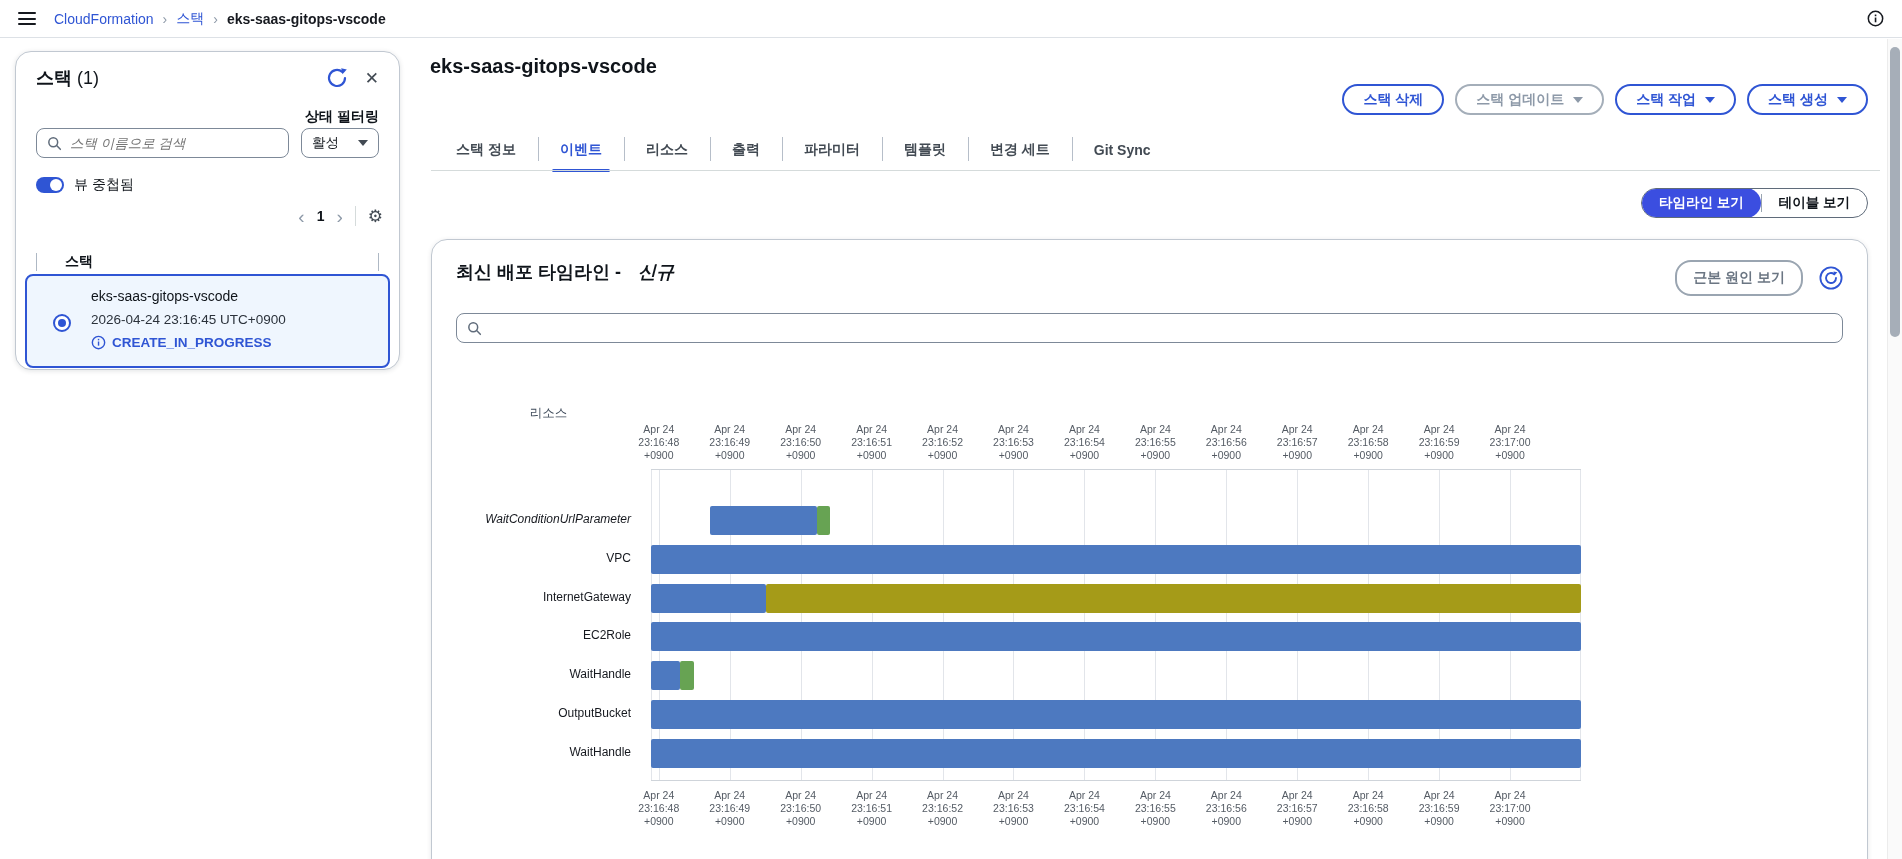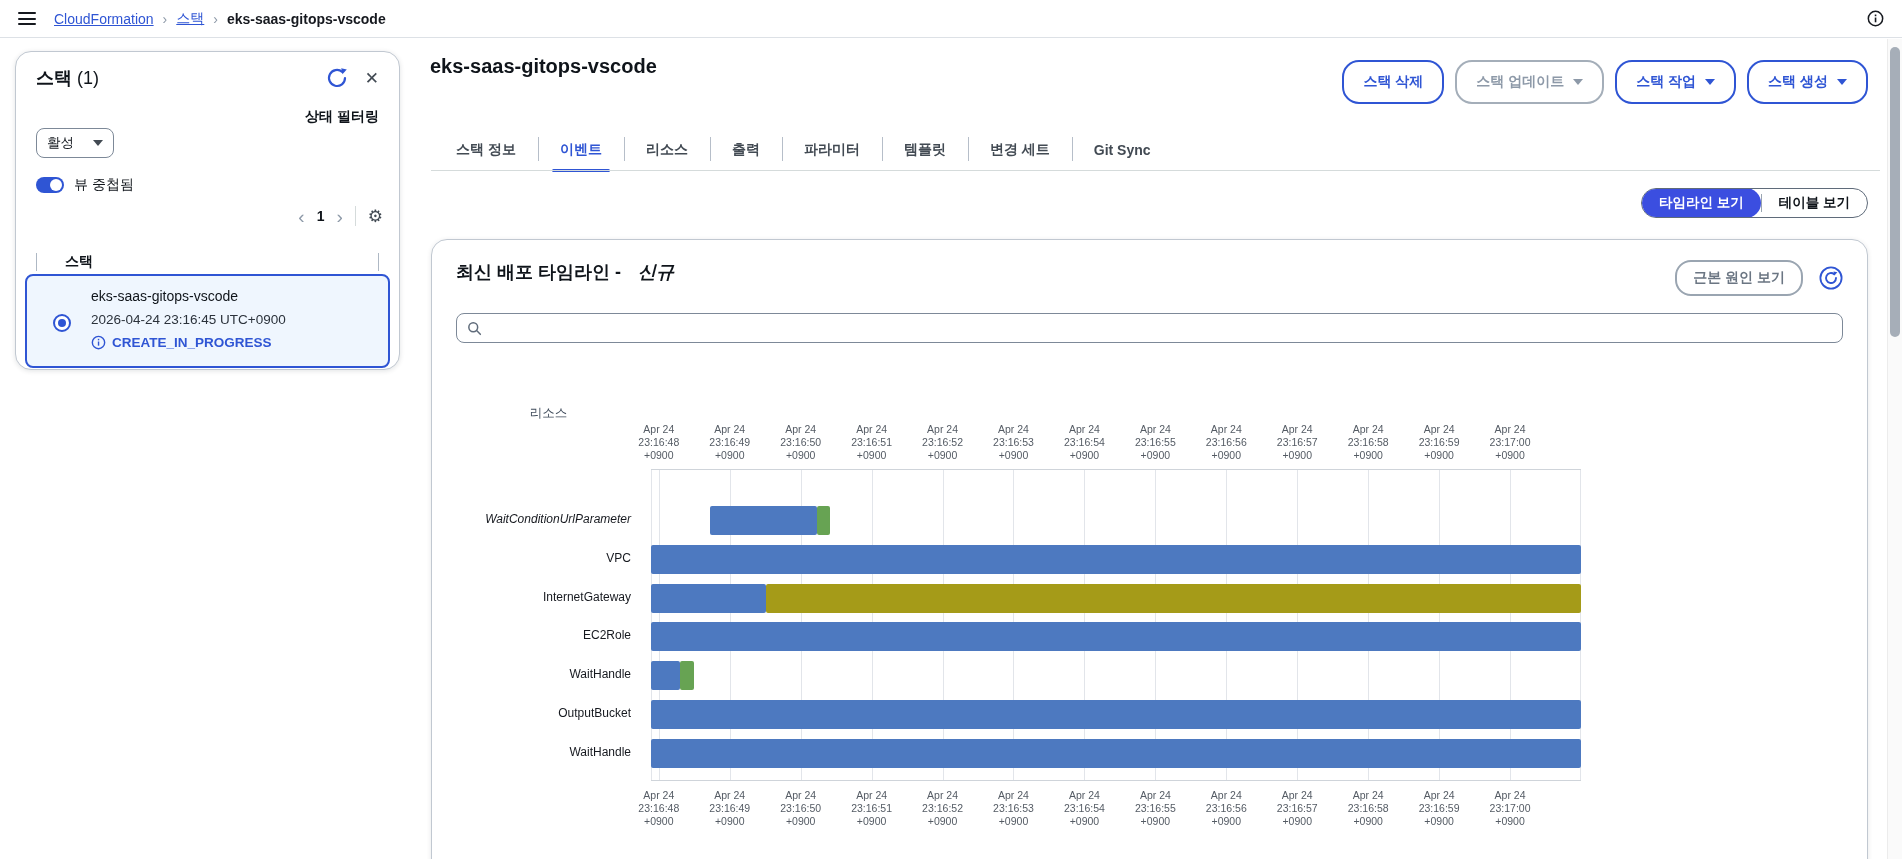--- a/index.html
+++ b/index.html
@@ -11,21 +11,21 @@
     --grid:#e2e5ea;
   }
   *{box-sizing:border-box;margin:0;padding:0;font-family:"Liberation Sans","DejaVu Sans",sans-serif;}
   html,body{width:1902px;height:859px;overflow:hidden;background:#fff;color:var(--ink);}
   body{position:relative;font-size:14px;}
 
   
   .topbar{position:absolute;left:0;top:0;width:1902px;height:38px;background:#fff;border-bottom:1px solid #dde1e6;display:flex;align-items:center;padding:0 18px;z-index:30;}
   .hamburger{width:18px;height:13px;display:flex;flex-direction:column;justify-content:space-between;cursor:pointer;margin-right:18px;}
   .hamburger span{display:block;height:2px;background:#16191f;border-radius:1px;}
-  .crumb{color:var(--accent);text-decoration:underline;cursor:pointer;font-size:14px;}
+  .crumb{color:var(--accent);cursor:pointer;font-size:14px;}
   .crumb-sep{color:var(--muted);margin:0 9px;font-size:14px;}
   .crumb-current{font-weight:700;color:#16191f;}
   .topbar-spacer{flex:1;}
   .info-top{width:17px;height:17px;}
 
   
   .side-panel{position:absolute;left:15px;top:51px;width:385px;height:319px;background:#fff;border:1px solid #c1c8d1;border-radius:16px;box-shadow:0 1px 5px rgba(0,28,36,.12);z-index:20;}
   .sp-title-row{position:absolute;left:20px;right:20px;top:14px;display:flex;align-items:center;}
   .sp-title{font-size:18px;font-weight:700;}
   .sp-count{font-size:18px;font-weight:400;margin-left:5px;}
@@ -55,21 +55,21 @@
   .stack-card{position:absolute;left:9px;right:9px;top:222px;height:94px;background:#eff6fe;border:2px solid var(--accent);border-radius:8px;cursor:pointer;}
   .radio{position:absolute;left:26px;top:38px;width:18px;height:18px;border-radius:50%;border:2px solid var(--accent);background:#fff;}
   .radio::after{content:'';position:absolute;inset:3px;border-radius:50%;background:var(--accent);}
   .stack-name{position:absolute;left:64px;top:12px;font-size:14px;color:var(--ink);}
   .stack-time{position:absolute;left:64px;top:36px;font-size:13.5px;color:#2b323b;}
   .stack-status{position:absolute;left:64px;top:59px;display:flex;align-items:center;gap:6px;color:var(--accent);font-size:13.5px;font-weight:700;cursor:pointer;}
 
   
   .main-title{position:absolute;left:430px;top:55px;font-size:20px;font-weight:700;}
   .actions{position:absolute;right:34px;top:60px;display:flex;gap:11px;}
-  .btn{height:44px;padding:0 19px;border:2px solid var(--accent);border-radius:17px;background:#fff;color:var(--accent);font-size:14px;font-weight:700;display:inline-flex;align-items:center;gap:9px;cursor:pointer;white-space:nowrap;}
+  .btn{height:31px;padding:0 19px;border:2px solid var(--accent);border-radius:17px;background:#fff;color:var(--accent);font-size:14px;font-weight:700;display:inline-flex;align-items:center;gap:9px;cursor:pointer;white-space:nowrap;margin-top:24px;}
   .btn .caret{width:0;height:0;border-left:5px solid transparent;border-right:5px solid transparent;border-top:6px solid currentColor;}
   .btn.disabled{border-color:#a4aeb9;color:#8d99a8;cursor:default;}
 
   
   .tabs{position:absolute;left:434px;top:128px;display:flex;height:43px;}
   .tab{position:relative;padding:0 22px;display:flex;align-items:center;font-size:14px;font-weight:700;color:#424a53;cursor:pointer;}
   .tab + .tab::before{content:'';position:absolute;left:0;top:9px;height:24px;width:1px;background:#b6bec9;}
   .tab.active{color:var(--accent);}
   .tab.active::after{content:'';position:absolute;left:14px;right:14px;bottom:-1px;height:3px;background:var(--accent);border-radius:2px;}
   .tabs-underline{position:absolute;left:431px;right:22px;top:170px;height:1px;background:#d5dbdb;}
@@ -143,20 +143,27 @@
     <div class="sp-icons">
       <svg class="refresh-icon" viewBox="0 0 24 24">
           <path d="M20 12a8 8 0 1 1-2.8-6.1" fill="none" stroke="#2f55d4" stroke-width="2.2" stroke-linecap="round"></path>
           <polygon points="16.2,2.2 21.8,3.6 17.4,8.2" fill="#2f55d4"></polygon>
         </svg>
       <span class="close-x">✕</span>
     </div>
   </div>
   <div class="sp-filter-label">상태 필터링</div>
   <div class="sp-controls">
+    <div class="search-box">
+      <svg width="15" height="15" viewBox="0 0 18 18">
+          <circle cx="7.5" cy="7.5" r="5.3" fill="none" stroke="#5f6b7a" stroke-width="1.8"></circle>
+          <line x1="11.5" y1="11.5" x2="16" y2="16" stroke="#5f6b7a" stroke-width="1.8" stroke-linecap="round"></line>
+        </svg>
+      <input placeholder="스택 이름으로 검색" style="">
+    </div>
     <div class="select-box">
       <span class="val">활성</span>
       <span class="caret-dark"></span>
     </div>
   </div>
   <div class="sp-toggle-row">
     <span class="toggle"></span>
     <span class="toggle-label">뷰 중첩됨</span>
   </div>
   <div class="sp-pg-row">

